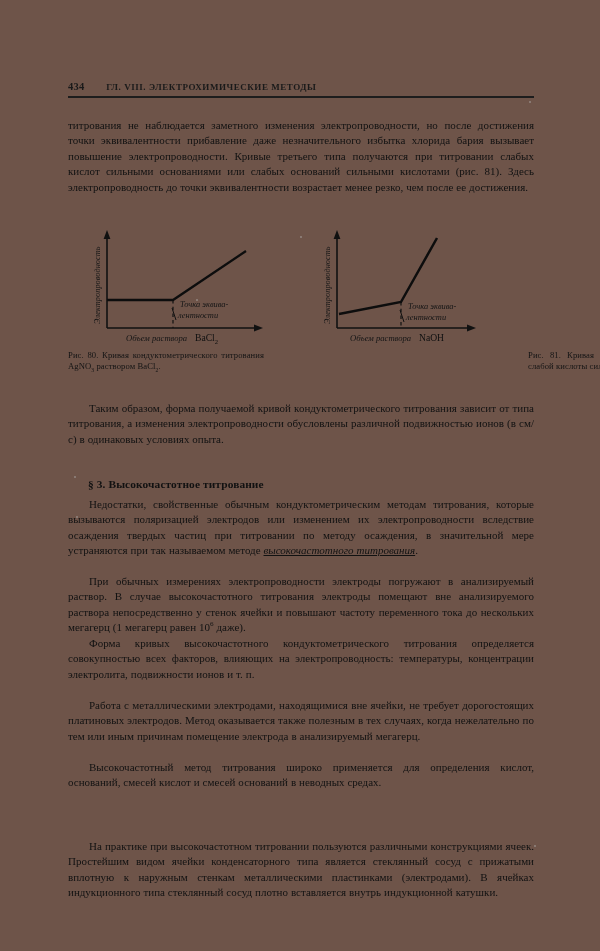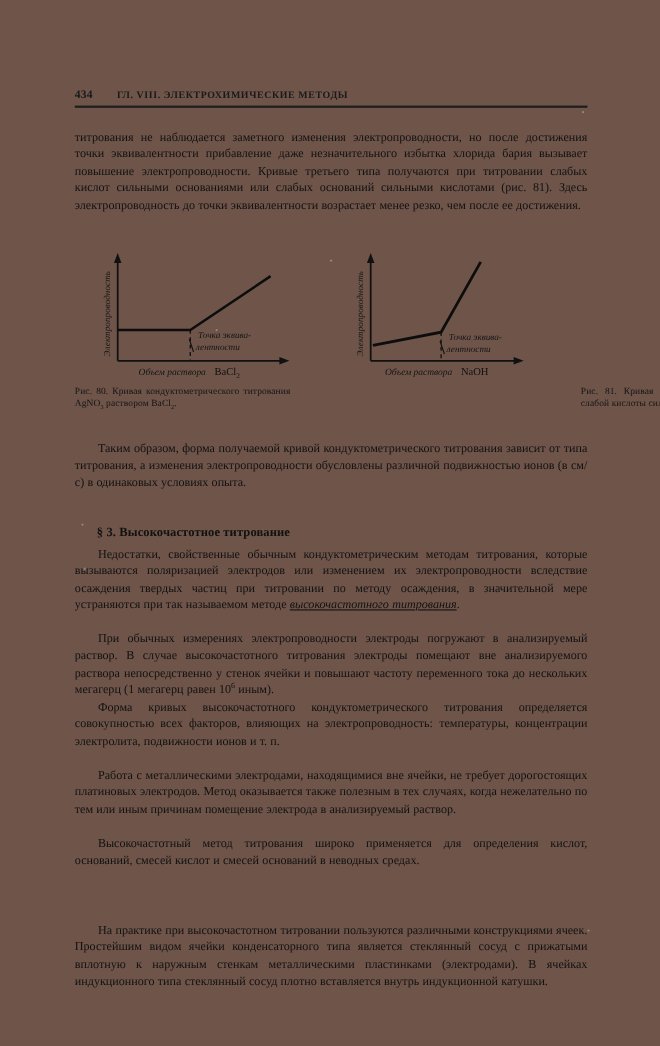--- a/index.html
+++ b/index.html
@@ -211,29 +211,29 @@
     <p class="body indent">Таким образом, форма получаемой кривой кондуктометрического титрования зависит от типа титрования, а изменения электропроводности обусловлены различной подвижностью ионов (в см/с) в одинаковых условиях опыта.</p>
   </div>
 
   <div class="section-head" style="top:478px;">§ 3. Высокочастотное титрование</div>
 
   <div class="col" style="top:497px;">
     <p class="body indent"><span>Недостатки, свойственные обычным кондуктометрическим методам титрования, которые вызываются поляризацией электродов или изменением их электропроводности вследствие осаждения твердых частиц при титровании по методу осаждения, в значительной мере устраняются при так называемом методе </span><span class="it">высокочастотного титрования</span><span>.</span></p>
   </div>
 
   <div class="col" style="top:574px;">
-    <p class="body indent"><span>При обычных измерениях электропроводности электроды погружают в анализируемый раствор. В случае высокочастотного титрования электроды помещают вне анализируемого раствора непосредственно у стенок ячейки и повышают частоту переменного тока до нескольких мегагерц (1 мегагерц равен 10</span><sup>6</sup><span> иным).</span></p>
+    <p class="body indent"><span>При обычных измерениях электропроводности электроды погружают в анализируемый раствор. В случае высокочастотного титрования электроды помещают вне анализируемого раствора непосредственно у стенок ячейки и повышают частоту переменного тока до нескольких мегагерц (1 мегагерц равен 10</span><sup>6</sup><span> даже).</span></p>
   </div>
 
   <div class="col" style="top:636px;">
     <p class="body indent">Форма кривых высокочастотного кондуктометрического титрования определяется совокупностью всех факторов, влияющих на электропроводность: температуры, концентрации электролита, подвижности ионов и т. п.</p>
   </div>
 
   <div class="col" style="top:698px;">
-    <p class="body indent">Работа с металлическими электродами, находящимися вне ячейки, не требует дорогостоящих платиновых электродов. Метод оказывается также полезным в тех случаях, когда нежелательно по тем или иным причинам помещение электрода в анализируемый раствор.</p>
+    <p class="body indent">Работа с металлическими электродами, находящимися вне ячейки, не требует дорогостоящих платиновых электродов. Метод оказывается также полезным в тех случаях, когда нежелательно по тем или иным причинам помещение электрода в анализируемый мегагерц.</p>
   </div>
 
   <div class="col" style="top:760px;">
     <p class="body indent">Высокочастотный метод титрования широко применяется для определения кислот, оснований, смесей кислот и смесей оснований в неводных средах.</p>
   </div>
 
   <div class="col" style="top:839px;">
     <p class="body indent">На практике при высокочастотном титровании пользуются различными конструкциями ячеек. Простейшим видом ячейки конденсаторного типа является стеклянный сосуд с прижатыми вплотную к наружным стенкам металлическими пластинками (электродами). В ячейках индукционного типа стеклянный сосуд плотно вставляется внутрь индукционной катушки.</p>
   </div>
 

